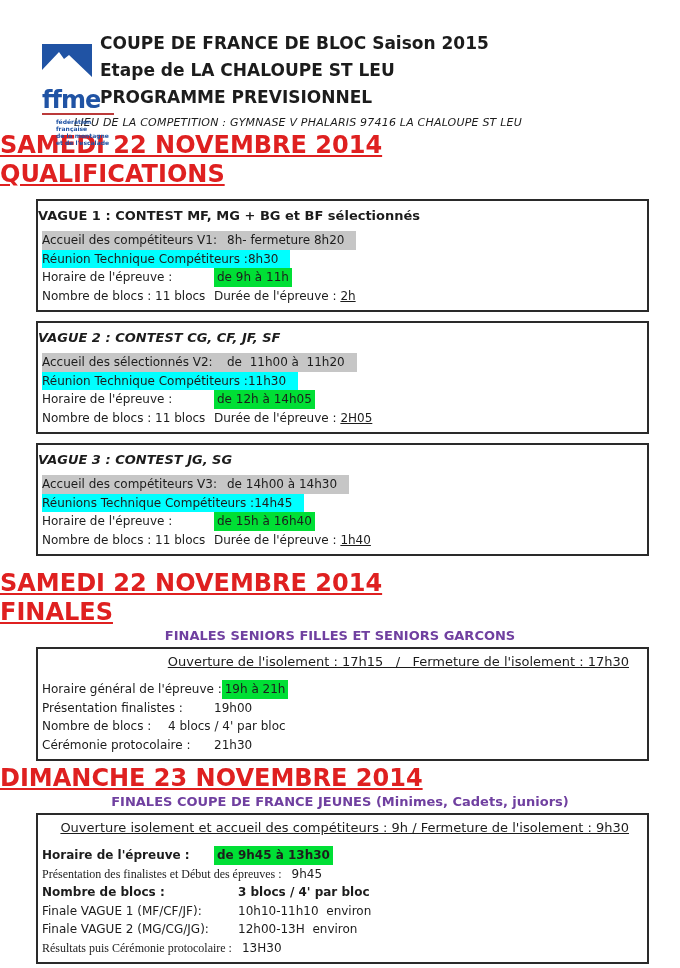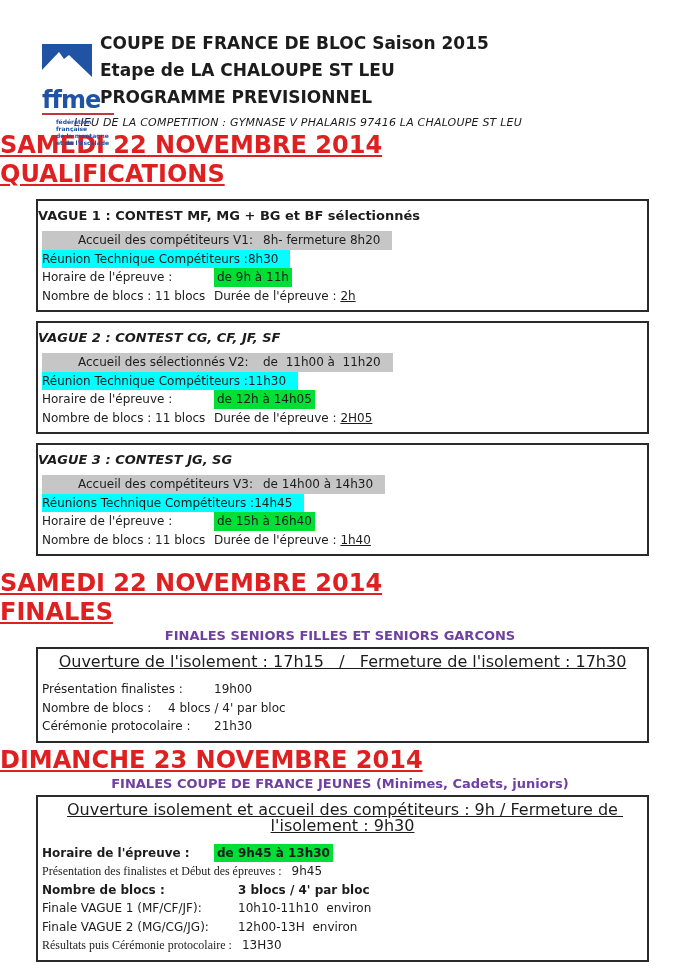--- a/index.html
+++ b/index.html
@@ -50,28 +50,28 @@
   .italic{font-style:italic;}
 
   .vrow{display:flex;align-items:baseline;padding:0 4px;font-size:12px;line-height:18.5px;}
   .lbl{display:inline-block;flex:none;}
   .w185{min-width:185px;} .w172{min-width:172px;} .w196{min-width:196px;} .w126{min-width:126px;}
   .wauto{padding-right:10px;font-family:Liberation Serif, serif;}
   .val{white-space:pre-wrap;}
   .pre{white-space:pre-wrap;}
 
   .hl{display:inline-flex;align-items:baseline;padding-right:12px;}
-  .hl-gray{background:var(--highlight-gray,#c6c6c6);padding-left:36px;}
+  .hl-gray{background:var(--highlight-gray,#c6c6c6);}
   .hl-cyan{background:var(--highlight-cyan,#00ffff);}
   .val-green{background:var(--highlight-green,#00df35);padding:0 3px;}
 
   .u{text-decoration:underline;}
   .b{font-weight:bold;}
 
-  .iso{text-align:center;font-size:16px;line-height:16px;padding:3px 18px 2px;}
+  .iso{text-align:right;font-size:13px;line-height:16px;padding:3px 18px 2px;}
   .spacer{height:8px;}
 </style>
 </head>
 <body>
 
 <div class="page">
 
   <div class="logo">
     <svg class="logo-square" viewBox="0 0 50 43" xmlns="http://www.w3.org/2000/svg">
       <rect x="0" y="0" width="50" height="43" fill="#2053a4"></rect>
@@ -171,20 +171,24 @@
   </section>
 
   <div class="red-head mt15">SAMEDI 22 NOVEMBRE 2014</div>
   <div class="red-head">FINALES</div>
   <div class="purple-head">FINALES SENIORS FILLES ET SENIORS GARCONS</div>
 
   <section class="box mt3">
     <div class="iso"><span class="u pre">Ouverture de l'isolement : 17h15   /   Fermeture de l'isolement : 17h30</span></div>
     <div class="spacer"></div>
     <div class="vrow">
+      <span class="lbl w172">Horaire général de l'épreuve :</span>
+      <span class="val val-green">19h à 21h</span>
+    </div>
+    <div class="vrow">
       <span class="lbl w172">Présentation finalistes :</span>
       <span class="val">19h00</span>
     </div>
     <div class="vrow">
       <span class="lbl w126">Nombre de blocs :</span>
       <span class="val">4 blocs / 4' par bloc</span>
     </div>
     <div class="vrow">
       <span class="lbl w172">Cérémonie protocolaire :</span>
       <span class="val">21h30</span>

